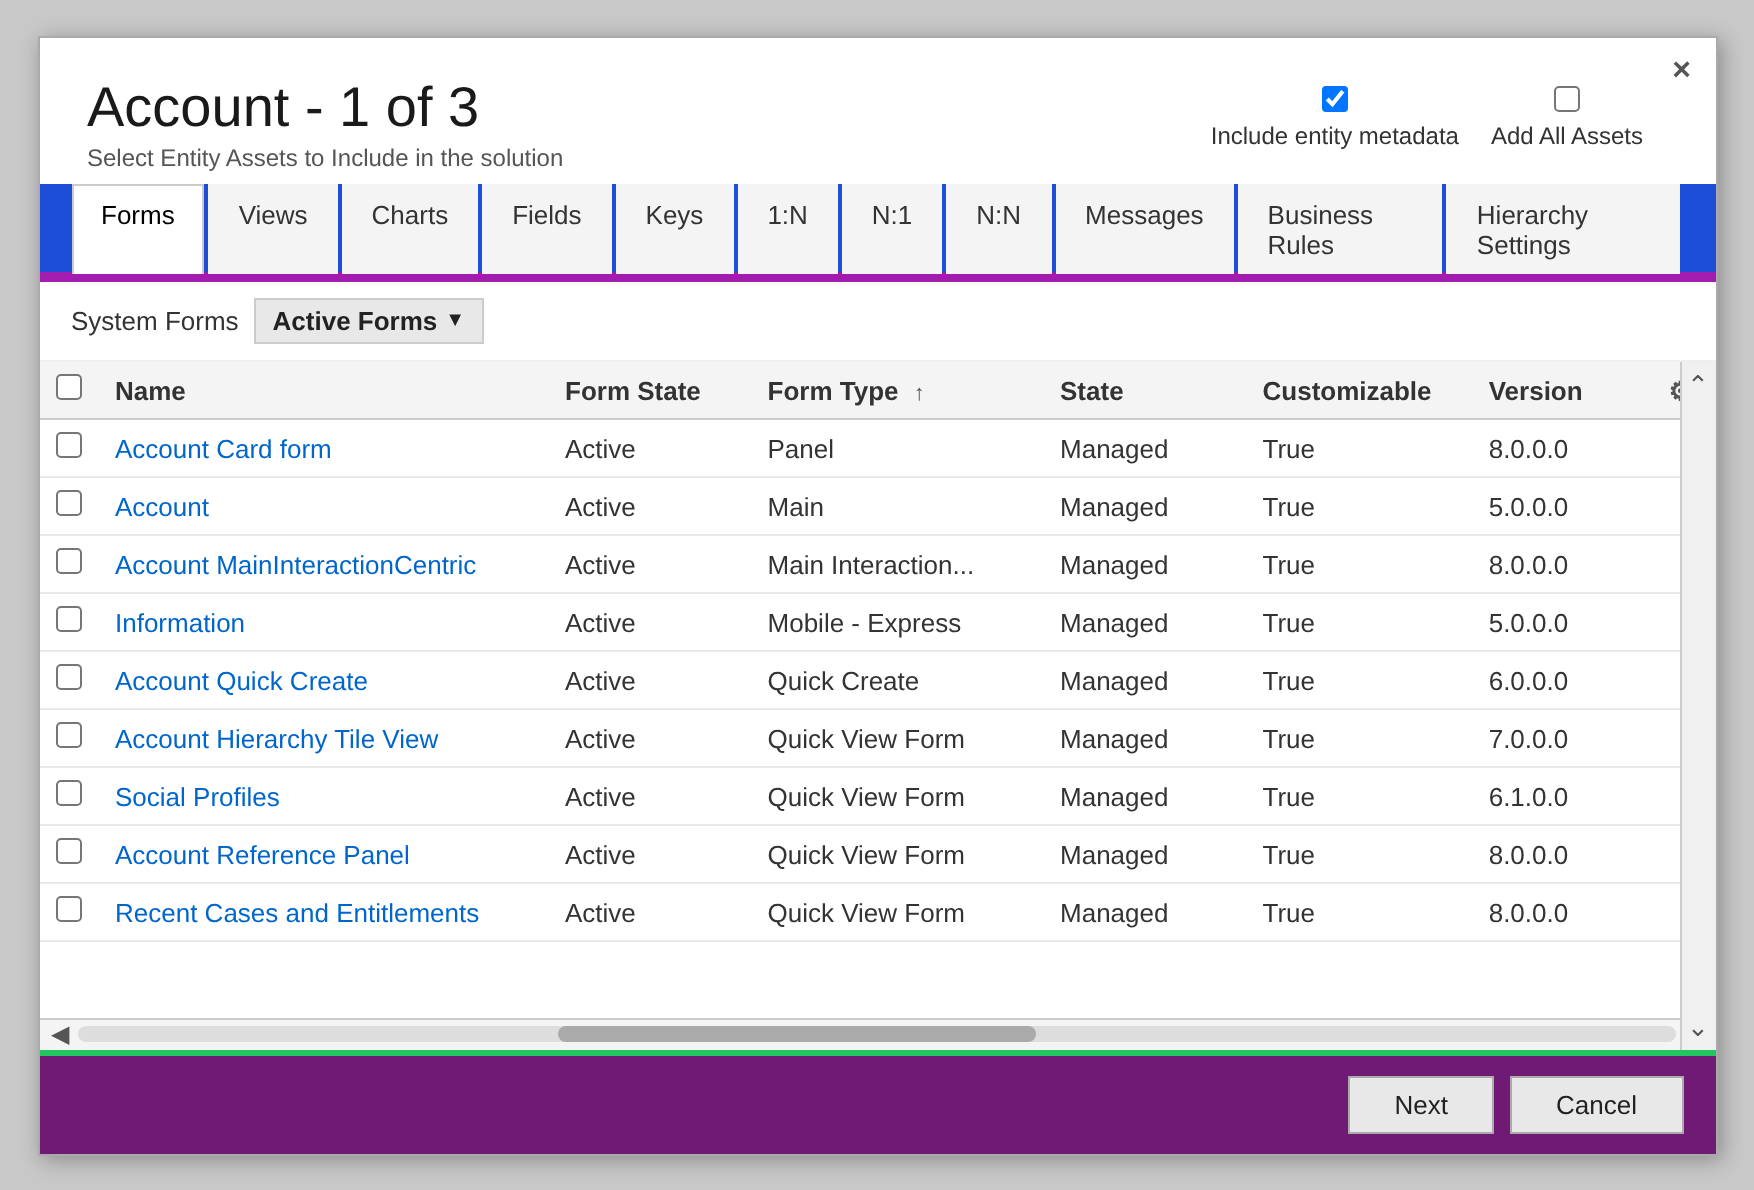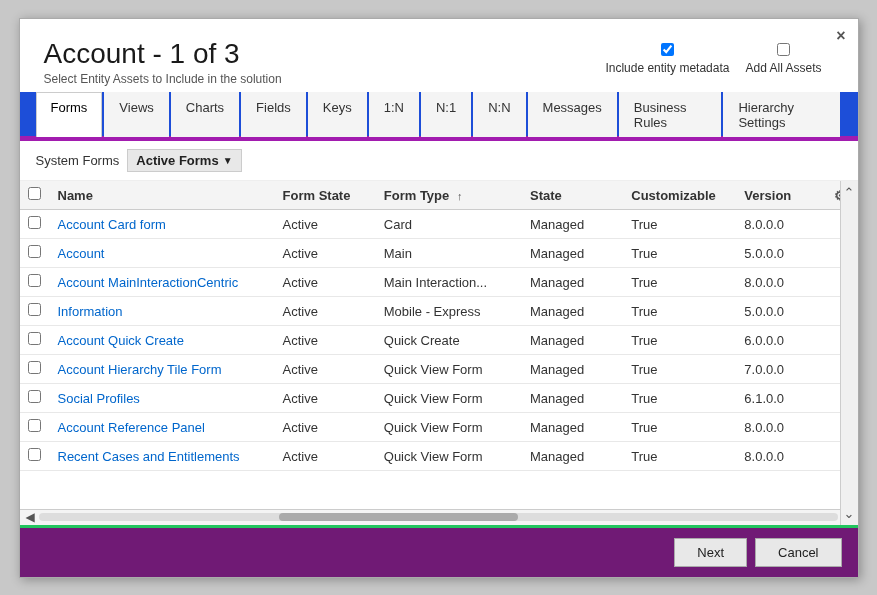--- a/index.html
+++ b/index.html
@@ -316,21 +316,21 @@
               <th class="col-custom">Customizable</th>
               <th class="col-version">Version</th>
               <th><span class="gear-icon">⚙</span></th>
             </tr>
           </thead>
           <tbody id="table-body">
           <tr>
       <td><input type="checkbox" style=""></td>
       <td><a class="link-cell" href="#">Account Card form</a></td>
       <td>Active</td>
-      <td>Card</td>
+      <td>Panel</td>
       <td>Managed</td>
       <td>True</td>
       <td>8.0.0.0</td>
       <td></td>
     </tr>
               <tr>
       <td><input type="checkbox" style=""></td>
       <td><a class="link-cell" href="#">Account</a></td>
       <td>Active</td>
       <td>Main</td>
@@ -364,21 +364,21 @@
       <td><a class="link-cell" href="#">Account Quick Create</a></td>
       <td>Active</td>
       <td>Quick Create</td>
       <td>Managed</td>
       <td>True</td>
       <td>6.0.0.0</td>
       <td></td>
     </tr>
               <tr>
       <td><input type="checkbox" style=""></td>
-      <td><a class="link-cell" href="#">Account Hierarchy Tile Form</a></td>
+      <td><a class="link-cell" href="#">Account Hierarchy Tile View</a></td>
       <td>Active</td>
       <td>Quick View Form</td>
       <td>Managed</td>
       <td>True</td>
       <td>7.0.0.0</td>
       <td></td>
     </tr>
               <tr>
       <td><input type="checkbox" style=""></td>
       <td><a class="link-cell" href="#">Social Profiles</a></td>

